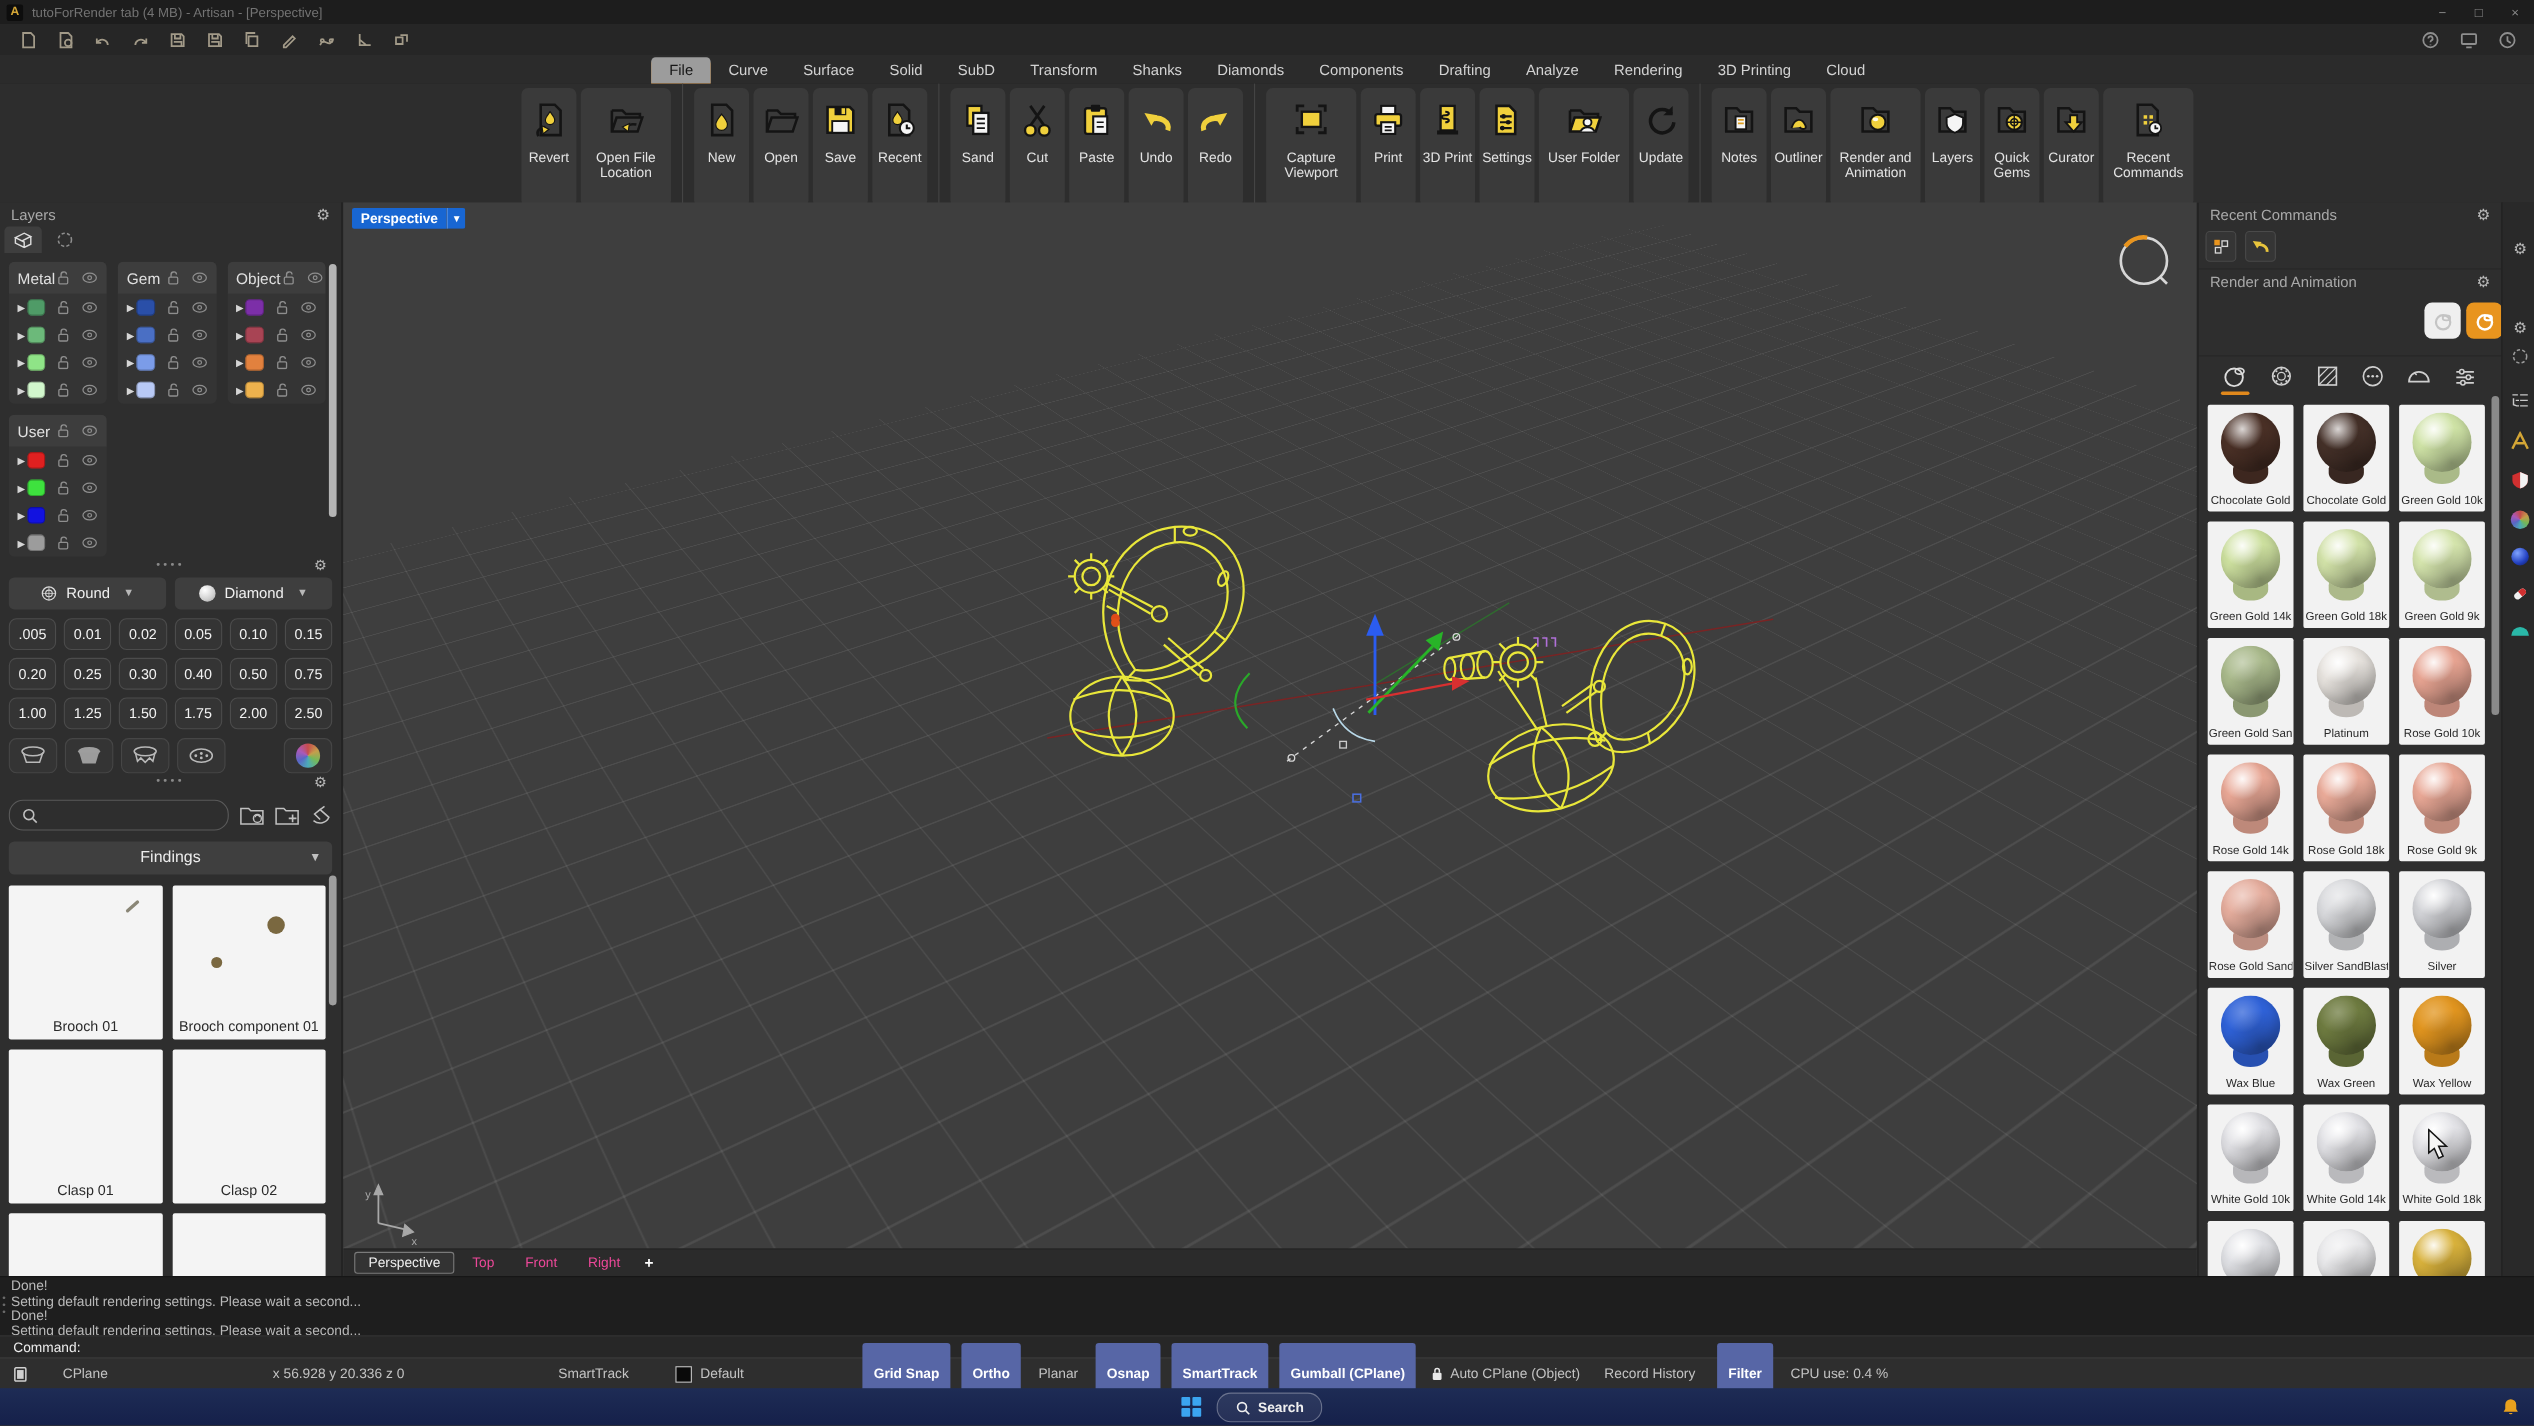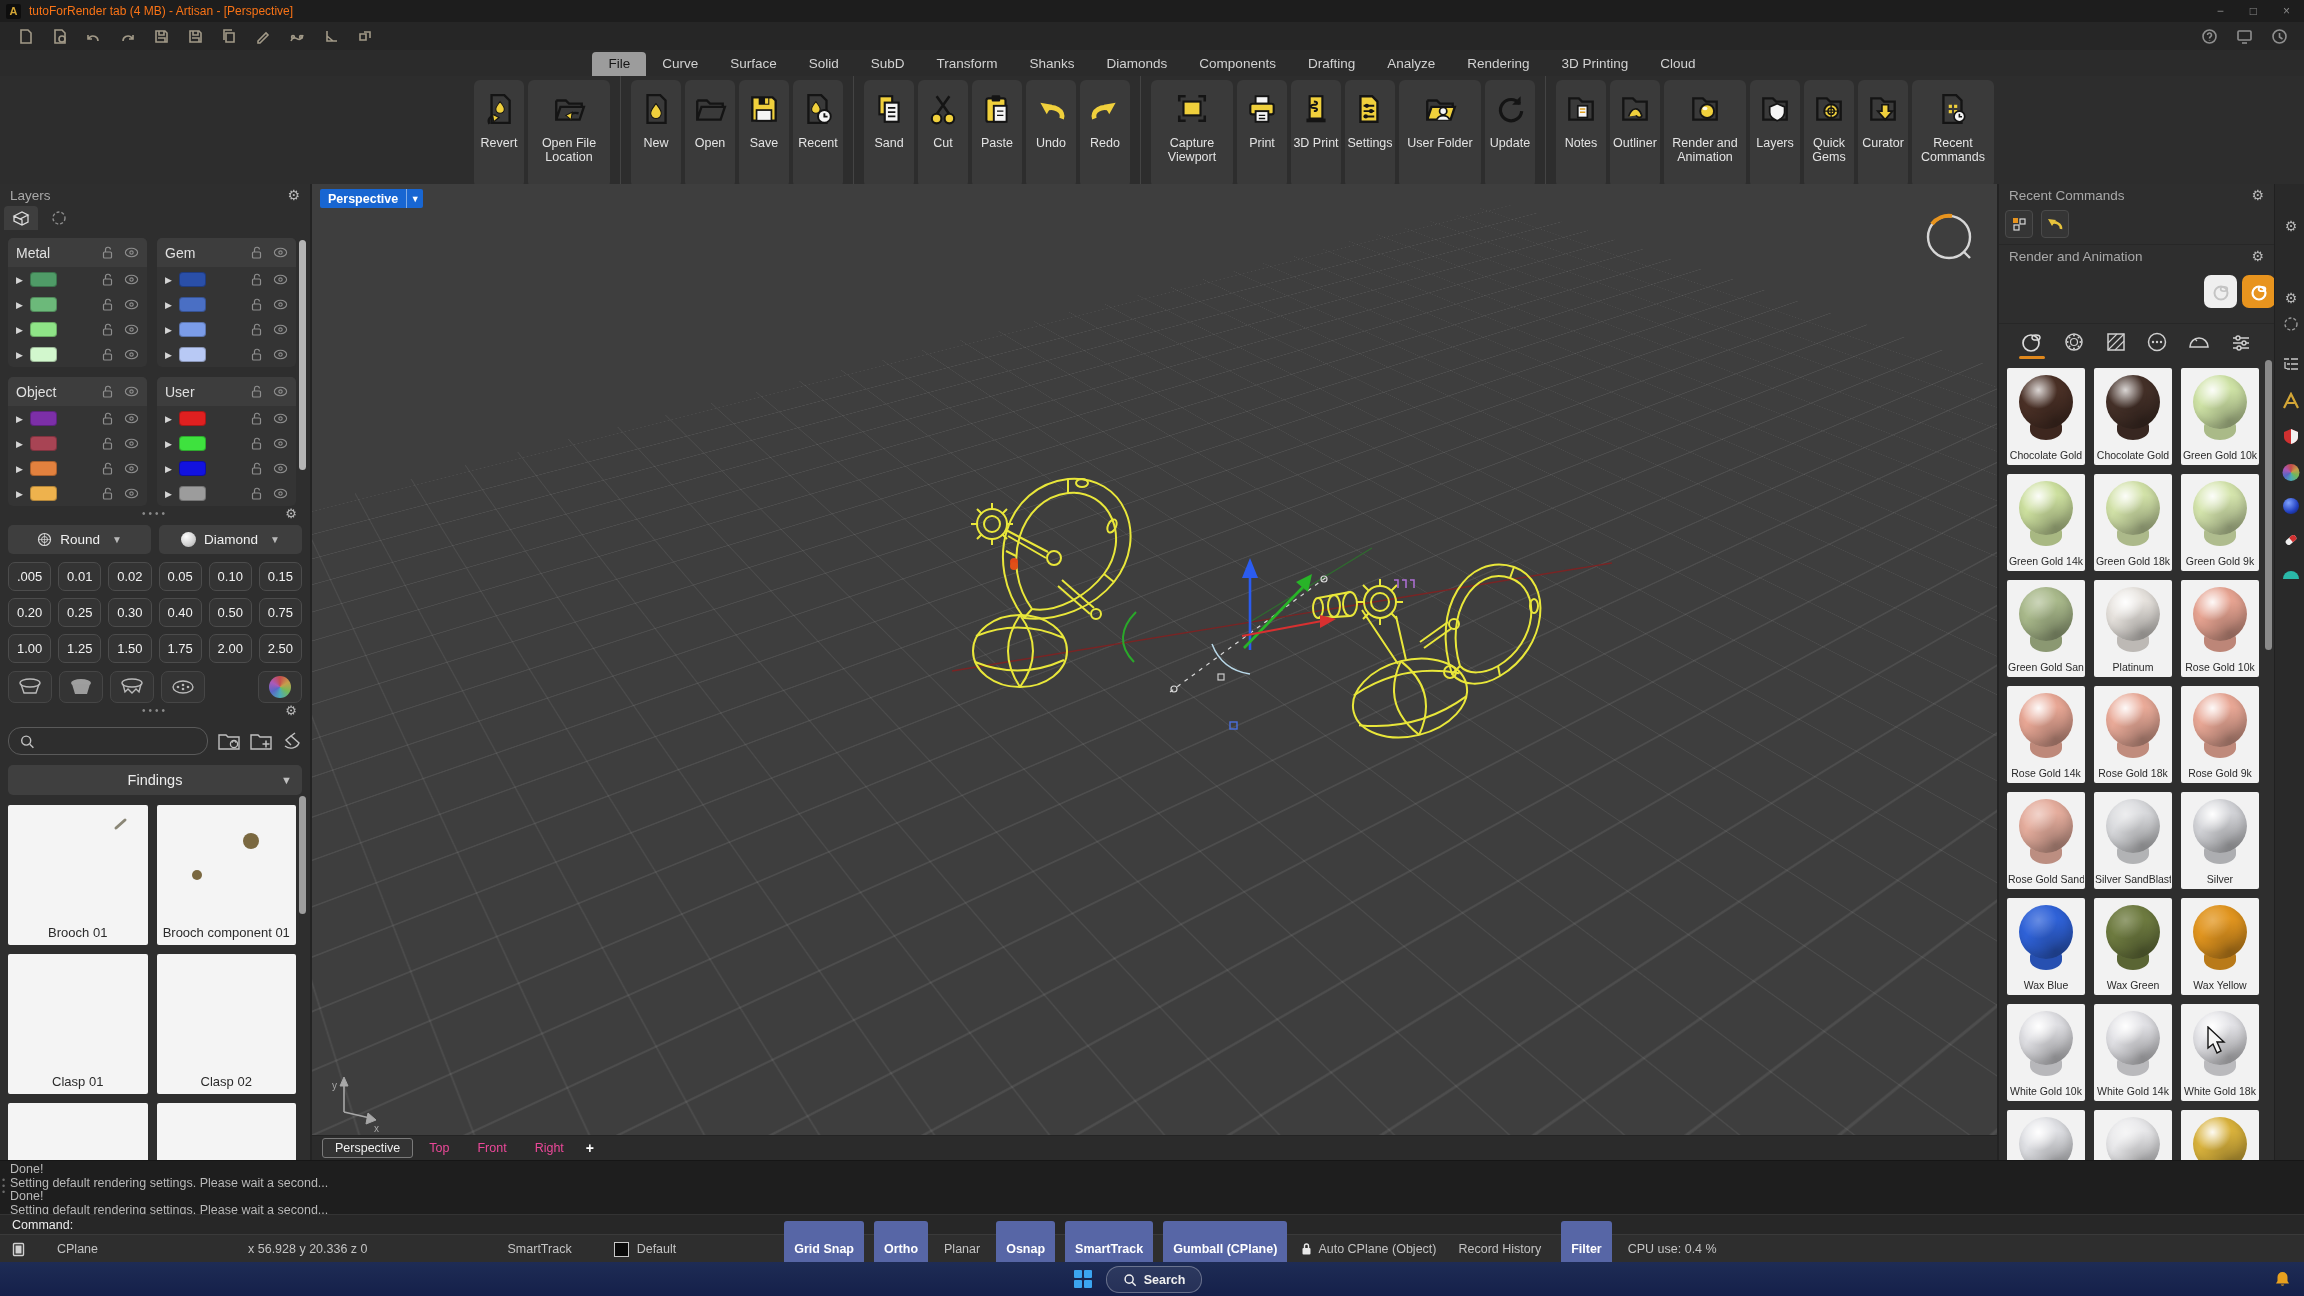--- a/index.html
+++ b/index.html
@@ -4,21 +4,21 @@
 <style>
   html,body{margin:0;padding:0}
   body{width:2304px;height:1296px;overflow:hidden;position:relative;background:#2d2d2d;
        font-family:"Liberation Sans",sans-serif;color:#ddd;-webkit-font-smoothing:antialiased}
   .abs{position:absolute}
 
   
   .titlebar{position:absolute;left:0;top:0;width:2304px;height:22px;background:#1d1d1d;display:flex;align-items:center}
   .app-logo{width:15px;height:15px;margin-left:6px;background:#0d0d0d;border-radius:2px;display:flex;align-items:center;justify-content:center;
             color:#d4a636;font-size:11px;font-weight:bold}
-  .title-text{margin-left:8px;font-size:12px;color:#f97316}
+  .title-text{margin-left:8px;font-size:12px;color:#737373}
   .win-ctrls{margin-left:auto;display:flex;gap:26px;margin-right:14px;color:#8a8a8a;font-size:12px}
   .win-ctrls span{cursor:default}
 
   
   .qat{position:absolute;left:0;top:22px;width:2304px;height:28px;background:#262626;display:flex;align-items:center;border-bottom:1px solid #1f1f1f}
   .qat svg{width:17px;height:17px;margin-left:17px;stroke:#a29a88;fill:none;stroke-width:1.6}
   .qat-right{margin-left:auto;display:flex;gap:18px;margin-right:16px}
   .qat-right svg{margin-left:0;stroke:#8f8f8f}
   .left-edge-strip{position:absolute;left:0;top:52px;width:6px;height:86px;background:#9a9a9a;opacity:.55;border-radius:0 2px 2px 0}
 
@@ -39,21 +39,21 @@
   
   .main{position:absolute;left:0;top:184px;width:2304px;height:976px;display:flex}
 
   
   .lpanel{width:310px;height:976px;background:#2e2e2e;border-right:2px solid #232323;position:relative;overflow:hidden;flex:none}
   .phead{height:22px;display:flex;align-items:center;padding:0 10px;color:#a9a9a9;font-size:13.5px}
   .phead .gear{margin-left:auto;color:#b8b8b8;font-size:14px}
   .ltabs{display:flex;height:26px;padding-left:4px;gap:4px}
   .ltab{width:34px;height:24px;display:flex;align-items:center;justify-content:center;border-radius:4px 4px 0 0}
   .ltab.active{background:#3e3e3e}
-  .lgroups{display:grid;grid-template-columns:1fr 1fr;gap:10px;margin:6px 14px 0 8px}
+  .lgroups{display:grid;grid-template-columns:1fr 1fr 1fr;gap:10px;margin:6px 14px 0 8px}
   .lgroup{background:#343434;border-radius:5px;overflow:hidden}
   .lg-head{height:29px;background:#3d3d3d;display:flex;align-items:center;padding:0 8px;font-size:14px;color:#e0e0e0}
   .lg-head .ic{margin-left:auto}
   .lg-row{height:25px;display:flex;align-items:center;padding:0 8px}
   .lg-row .play{color:#d5d5d5;font-size:9px;width:14px}
   .swatch{width:27px;height:15px;border-radius:4px;background:var(--c);box-shadow:inset 0 0 0 1px rgba(0,0,0,.25);margin-right:auto}
   .ic-lock,.ic-eye{width:15px;height:13px;margin-left:9px;flex:none}
   .sep-handle{height:15px;display:flex;align-items:center;justify-content:center;color:#8a8a8a;font-size:10px;letter-spacing:3px;position:relative}
   .sep-handle .gear{position:absolute;right:10px;font-size:13px;color:#b8b8b8}
   .gemsel{display:flex;gap:8px;margin:4px 8px 0}

